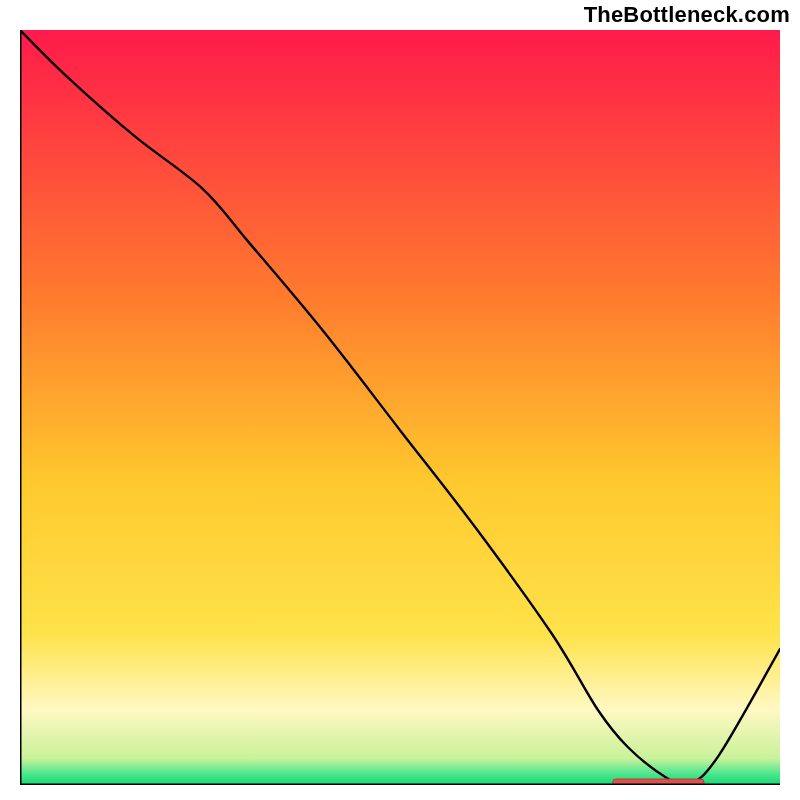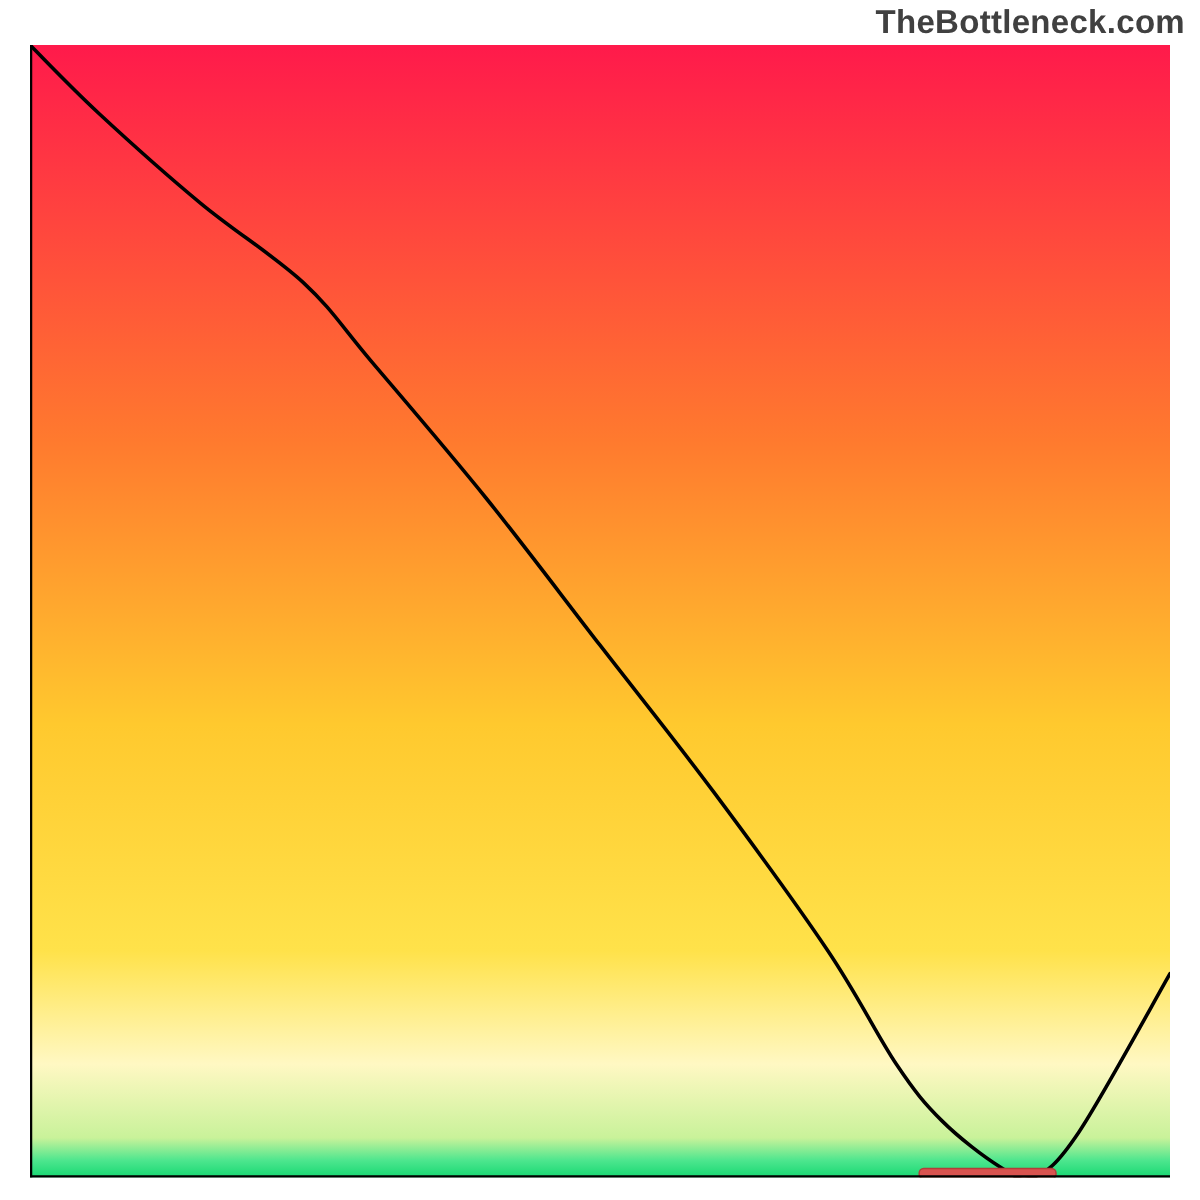--- a/index.html
+++ b/index.html
@@ -15,21 +15,21 @@
     position: relative;
     width: 800px;
     height: 800px;
   }
   .watermark {
     position: absolute;
     top: 2px;
     right: 10px;
     font-size: 22px;
     font-weight: 600;
-    color: #404040;
+    color: #000000;
     letter-spacing: 0.2px;
   }
   .plot {
     position: absolute;
     left: 20px;
     top: 30px;
     width: 760px;
     height: 755px;
     background: #fff;
   }

